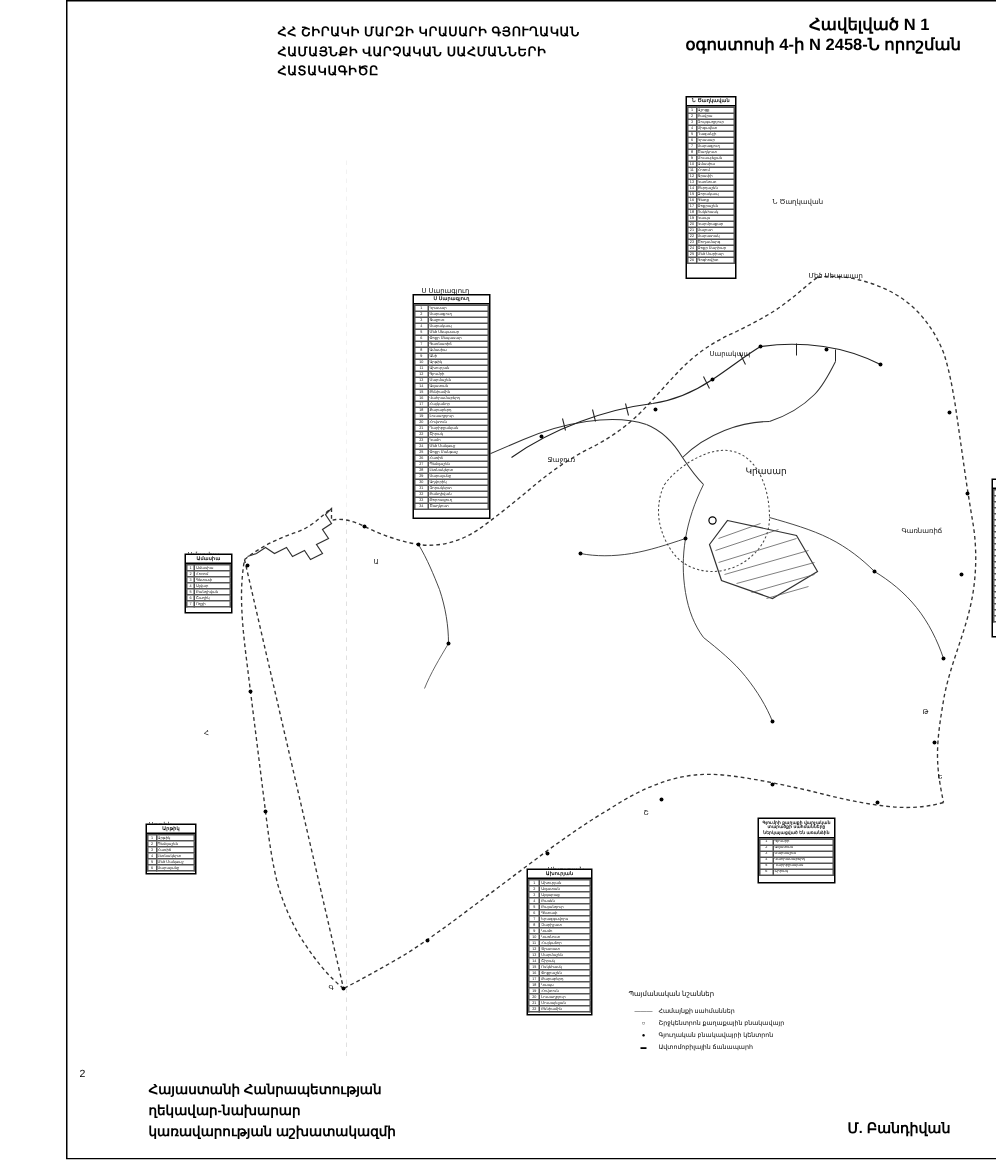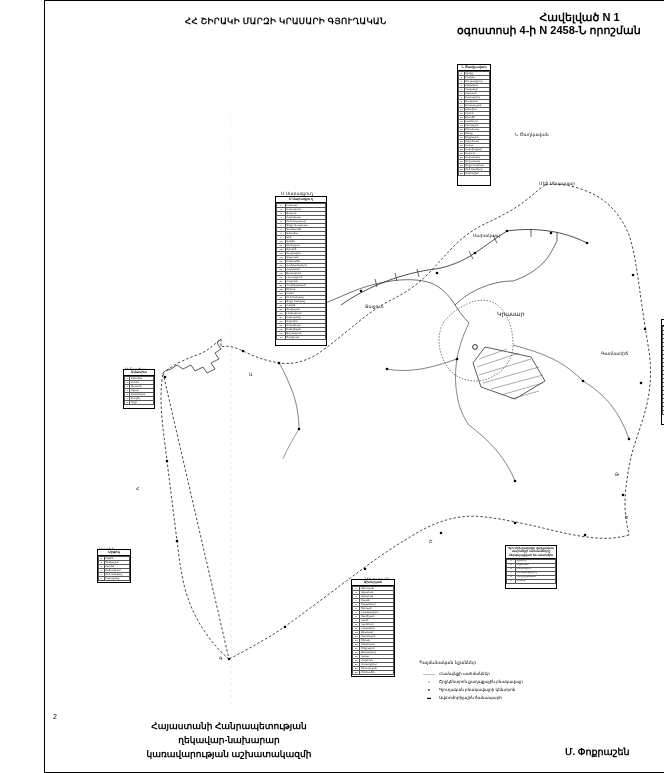--- a/index.html
+++ b/index.html
@@ -48,21 +48,20 @@
   .hdr-right .l1 { text-align: center; }
 
   
   .ftr-left {
     position: absolute;
     left: 54px; top: 718px;
     width: 260px;
     font-size: 9px;
     font-weight: bold;
     line-height: 14px;
-    text-align: center;
   }
   .ftr-right {
     position: absolute;
     left: 520px; top: 745px;
     font-size: 9.5px;
     font-weight: bold;
   }
   .page-num {
     position: absolute;
     left: 8px; top: 712px;
@@ -158,20 +157,22 @@
   }
   #legend .ltxt { flex: 1; }
 </style>
 </head>
 <body>
 
 <div id="page">
 
   <div class="hdr-left">
     <div>ՀՀ ՇԻՐԱԿԻ ՄԱՐԶԻ ԿՐԱՍԱՐԻ ԳՅՈՒՂԱԿԱՆ</div>
+    <div>ՀԱՄԱՅՆՔԻ ՎԱՐՉԱԿԱՆ  ՍԱՀՄԱՆՆԵՐԻ</div>
+    <div>ՀԱՏԱԿԱԳԻԾԸ</div>
   </div>
 
   <div class="hdr-right">
     <div class="l1">Հավելված N 1</div>
     <div>օգոստոսի 4-ի N 2458-Ն որոշման</div>
   </div>
 
   <div id="mapwrap">
     <svg width="664" height="660" viewBox="0 0 664 660" xmlns="http://www.w3.org/2000/svg">
 
@@ -903,15 +904,15 @@
   </div>
 
   <div class="page-num">2</div>
 
   <div class="ftr-left">
     <div>Հայաստանի Հանրապետության</div>
     <div>ղեկավար-նախարար</div>
     <div>կառավարության աշխատակազմի</div>
   </div>
 
-  <div class="ftr-right">Մ. Փոքրաշեն</div>
+  <div class="ftr-right">Մ. Բանդիվան</div>
 
 </div>
 
 </body></html>

